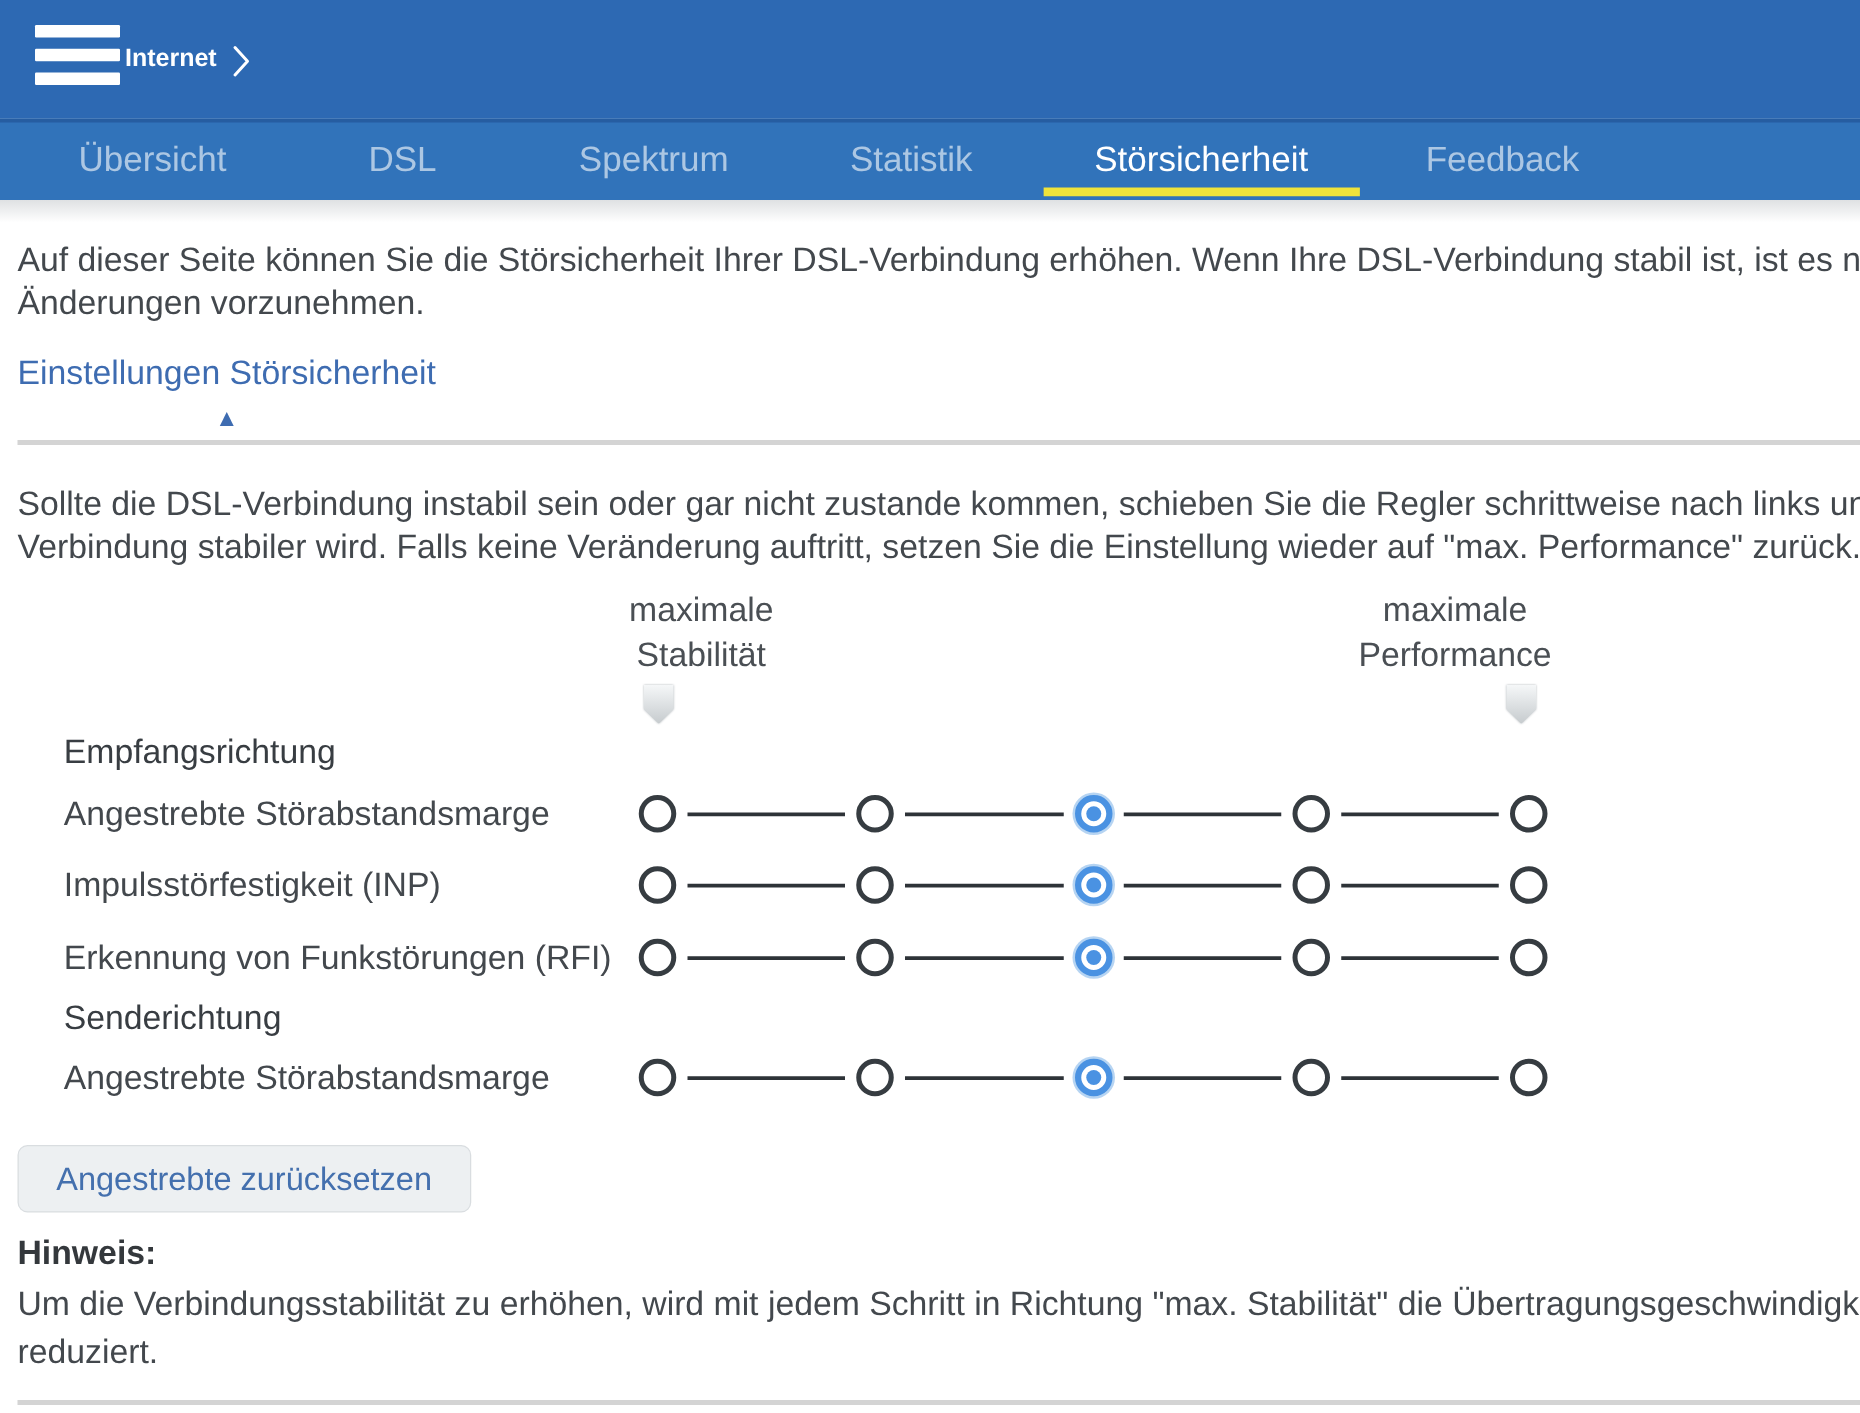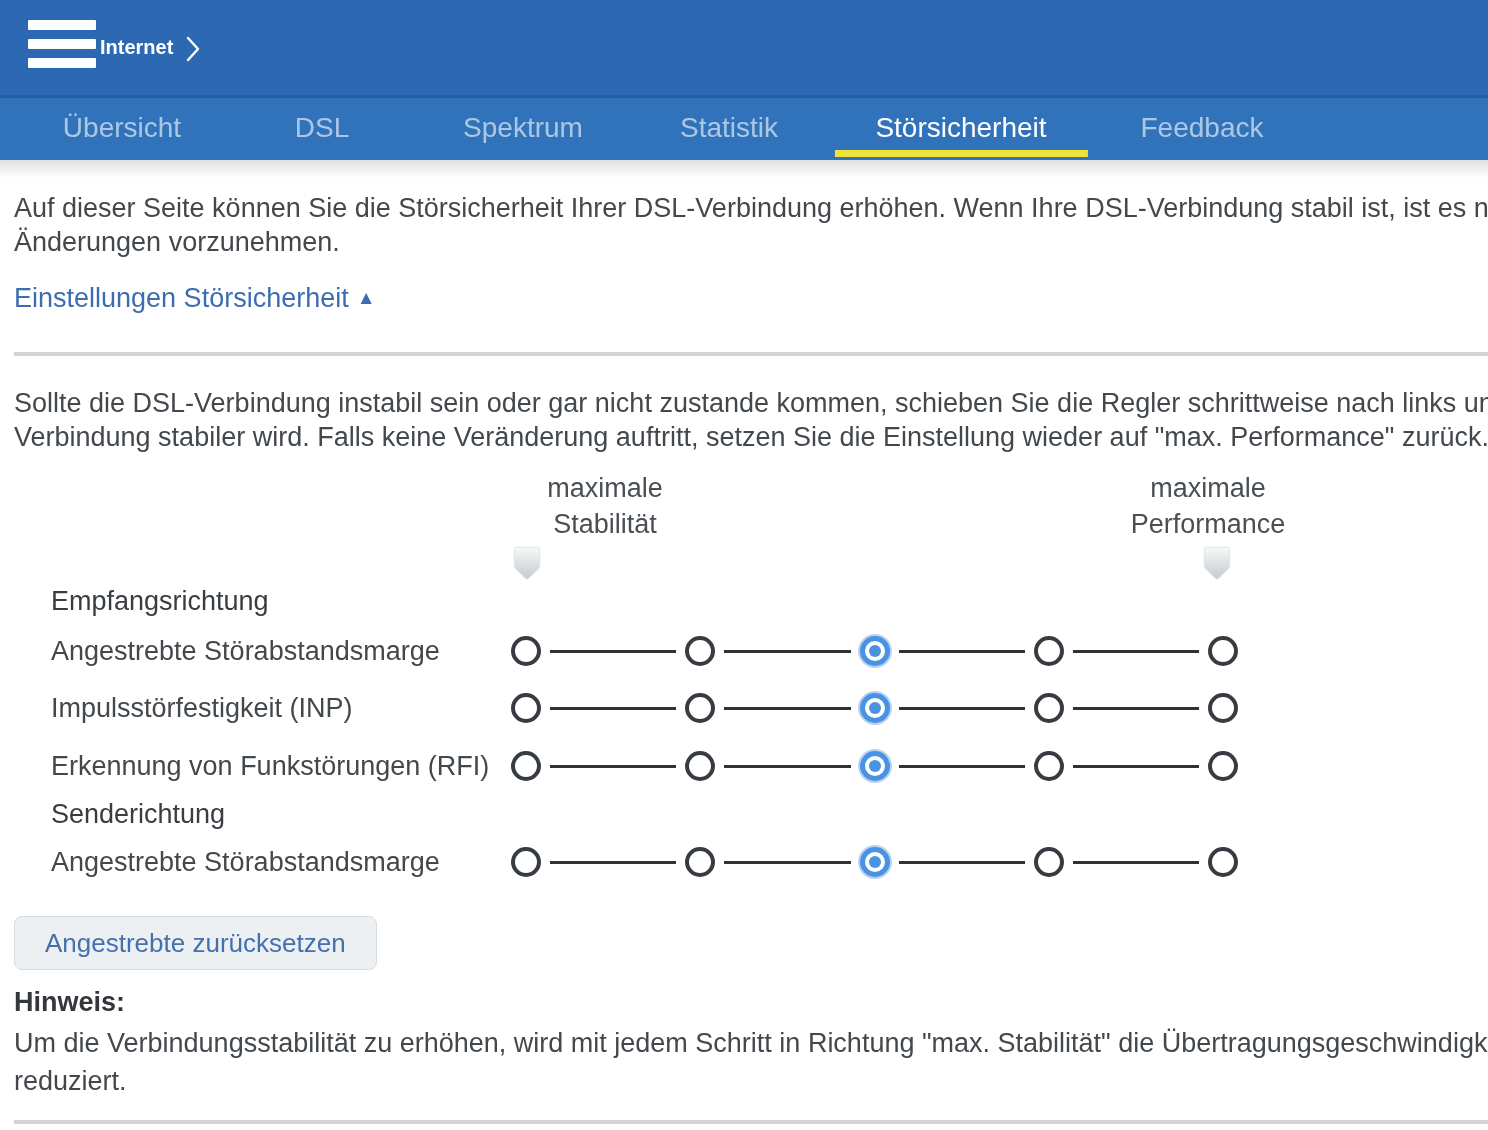--- a/index.html
+++ b/index.html
@@ -42,30 +42,30 @@
     color:var(--tab-inactive);cursor:pointer;}
   .tab.active{color:#fff;}
   .tab.active::after{content:"";position:absolute;left:50%;transform:translateX(-50%);bottom:1px;
     width:253px;height:7px;background:var(--underline-yellow);}
   .tab-shadow{position:absolute;left:0;top:160px;width:1488px;height:18px;
     background:linear-gradient(#dfe1e3,rgba(255,255,255,0));}
 
   
   .intro{position:absolute;left:14px;top:191px;font-size:27px;line-height:34px;}
   .settings-link{position:absolute;left:14px;top:283px;font-size:27px;line-height:30px;
-    color:var(--link-blue);cursor:pointer;display:flex;align-items:center;gap:8px;}
+    color:var(--link-blue);cursor:pointer;display:flex;align-items:center;gap:8px;flex-direction:column;}
   .settings-link .tri{font-size:19px;line-height:30px;}
   .divider{position:absolute;height:4px;background:var(--divider);}
   .divider-1{left:14px;top:352px;width:1474px;}
   .divider-2{left:14px;top:1120px;width:1474px;}
   .instructions{position:absolute;left:14px;top:386px;font-size:27px;line-height:34px;}
 
   
   .scale-label{position:absolute;top:470px;transform:translateX(-50%);text-align:center;
-    font-size:27px;line-height:36px;color:#4a4f54;margin-left:44px;}
+    font-size:27px;line-height:36px;color:#4a4f54;}
   .scale-label.left{left:561px;}
   .scale-label.right{left:1164px;}
   .marker{position:absolute;top:548px;width:24px;height:31px;transform:translateX(-50%);
     filter:drop-shadow(0 0 1px #aeb4b8);}
   .marker-shape{width:100%;height:100%;
     clip-path:polygon(0 0,100% 0,100% 62%,50% 100%,0 62%);
     background:linear-gradient(#f5f7f8,#c6cbce);}
   .marker.left{left:527px;}
   .marker.right{left:1217px;}
 

